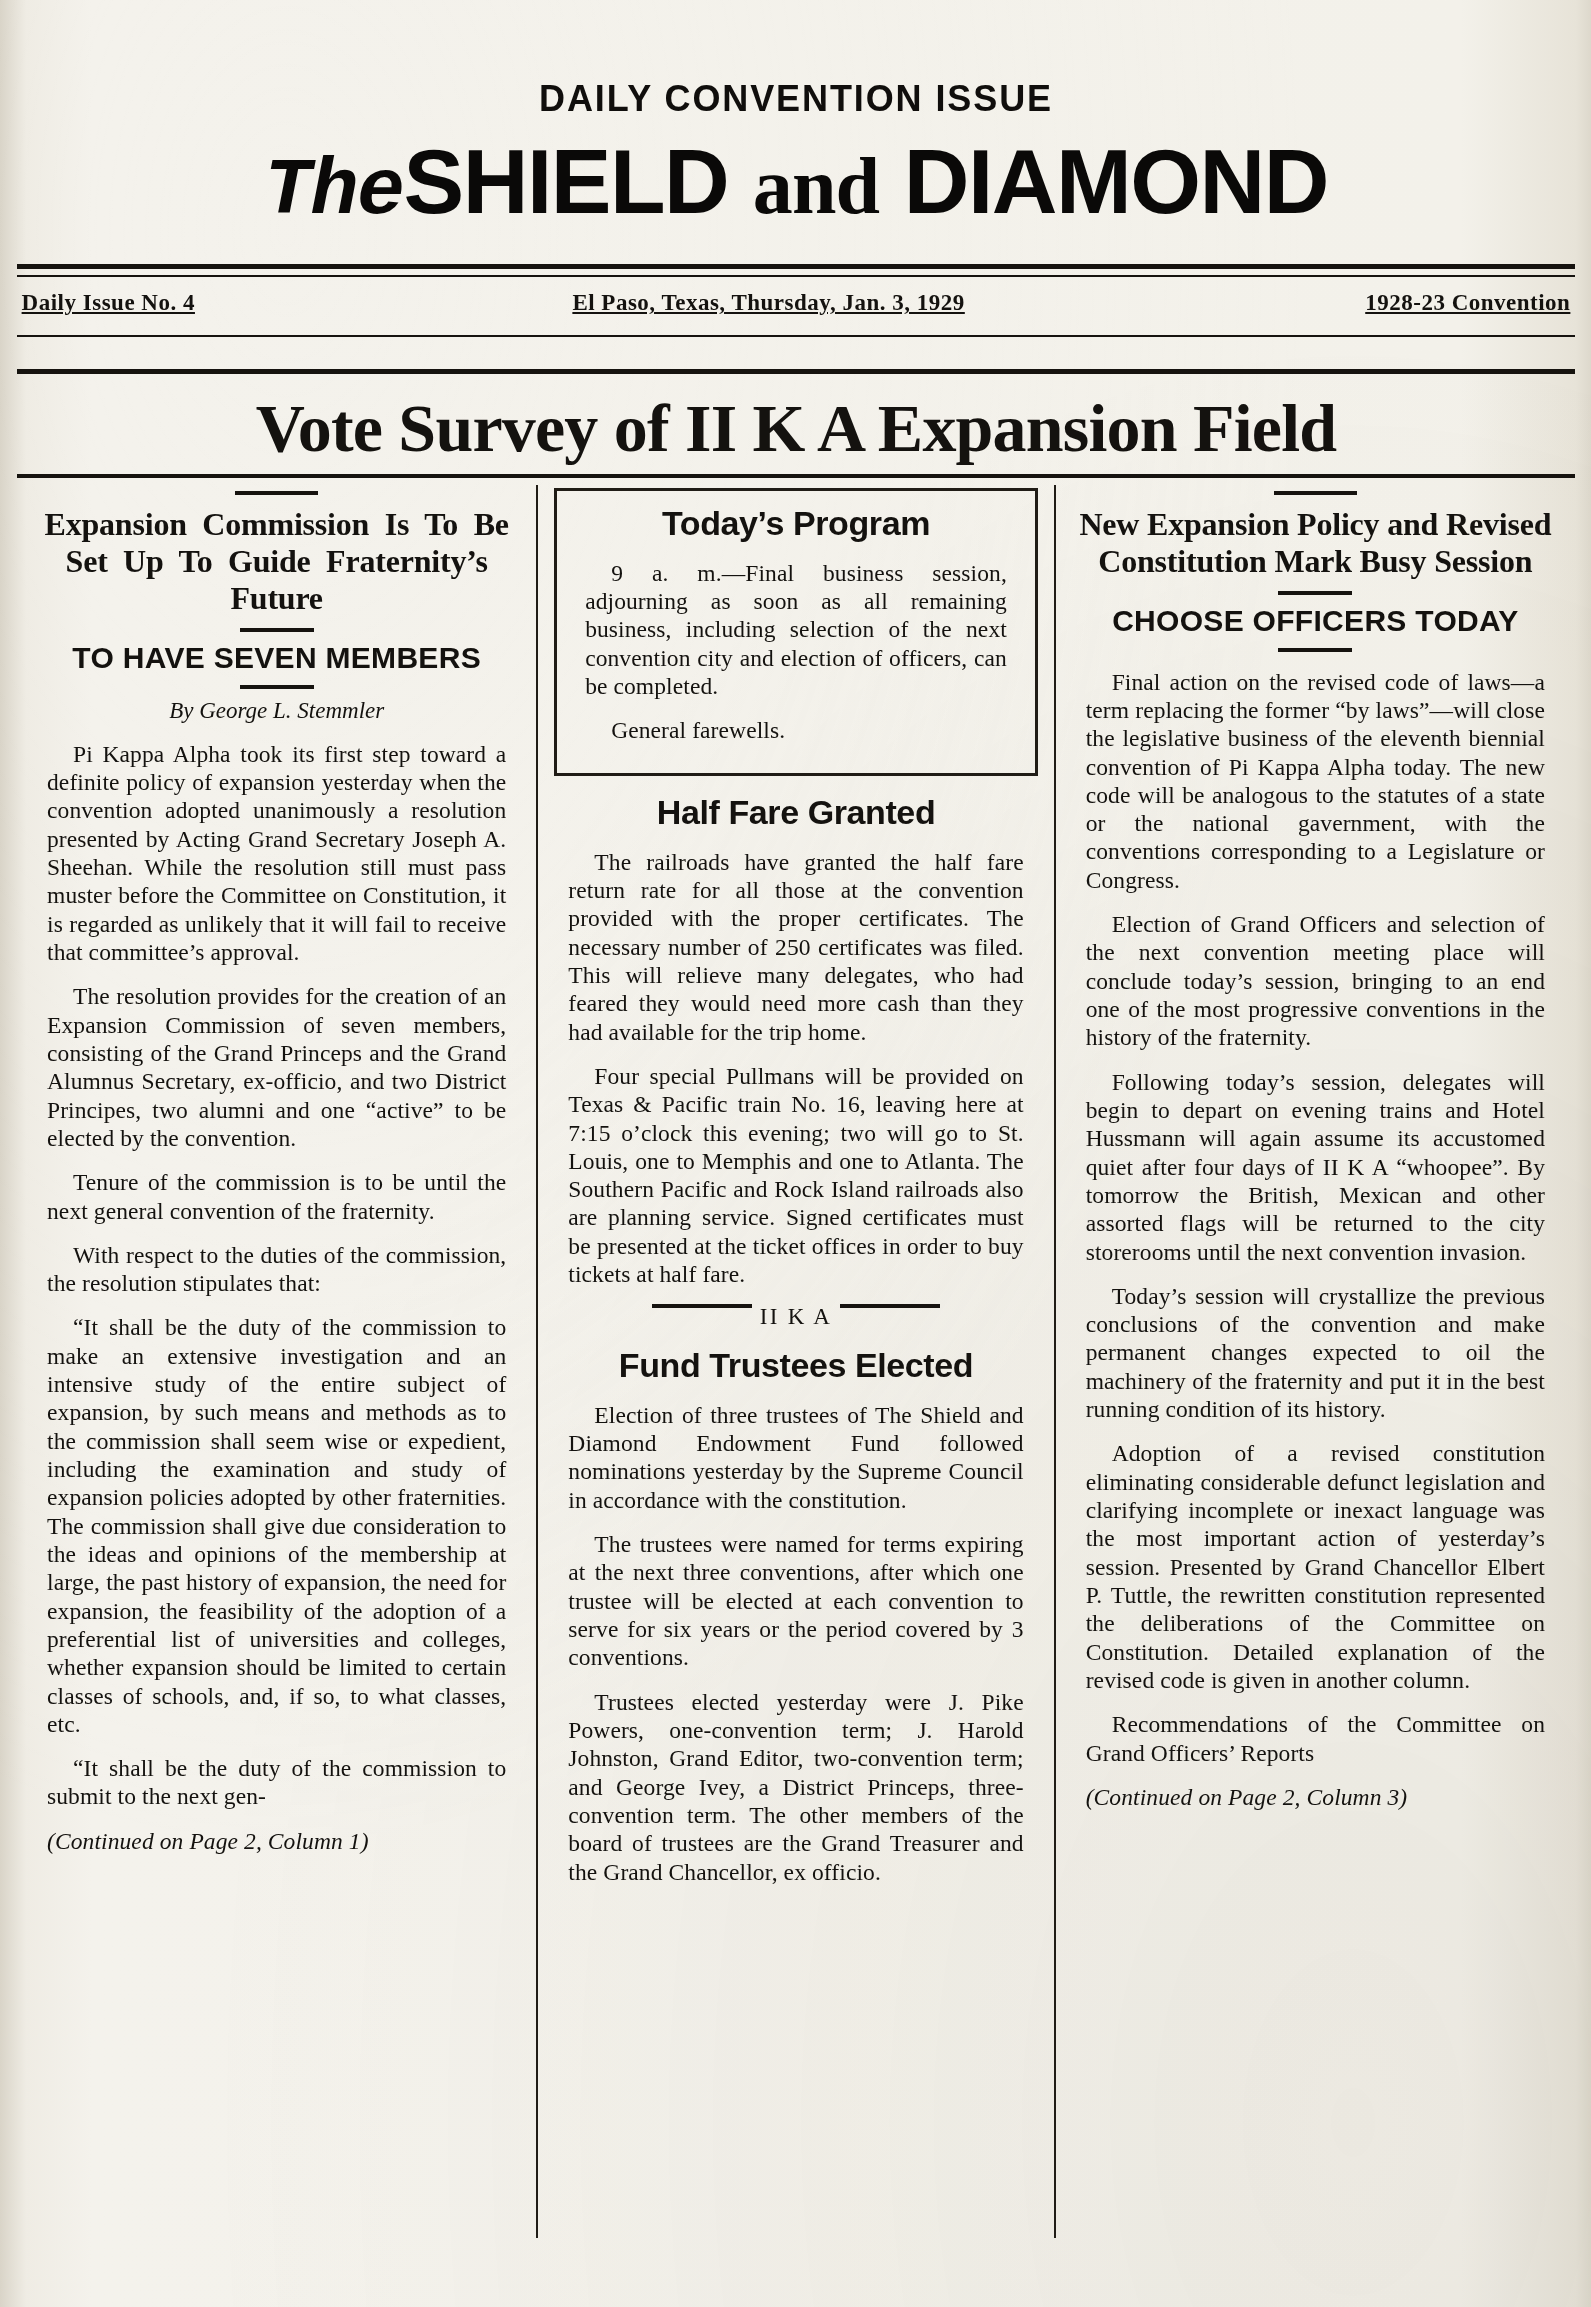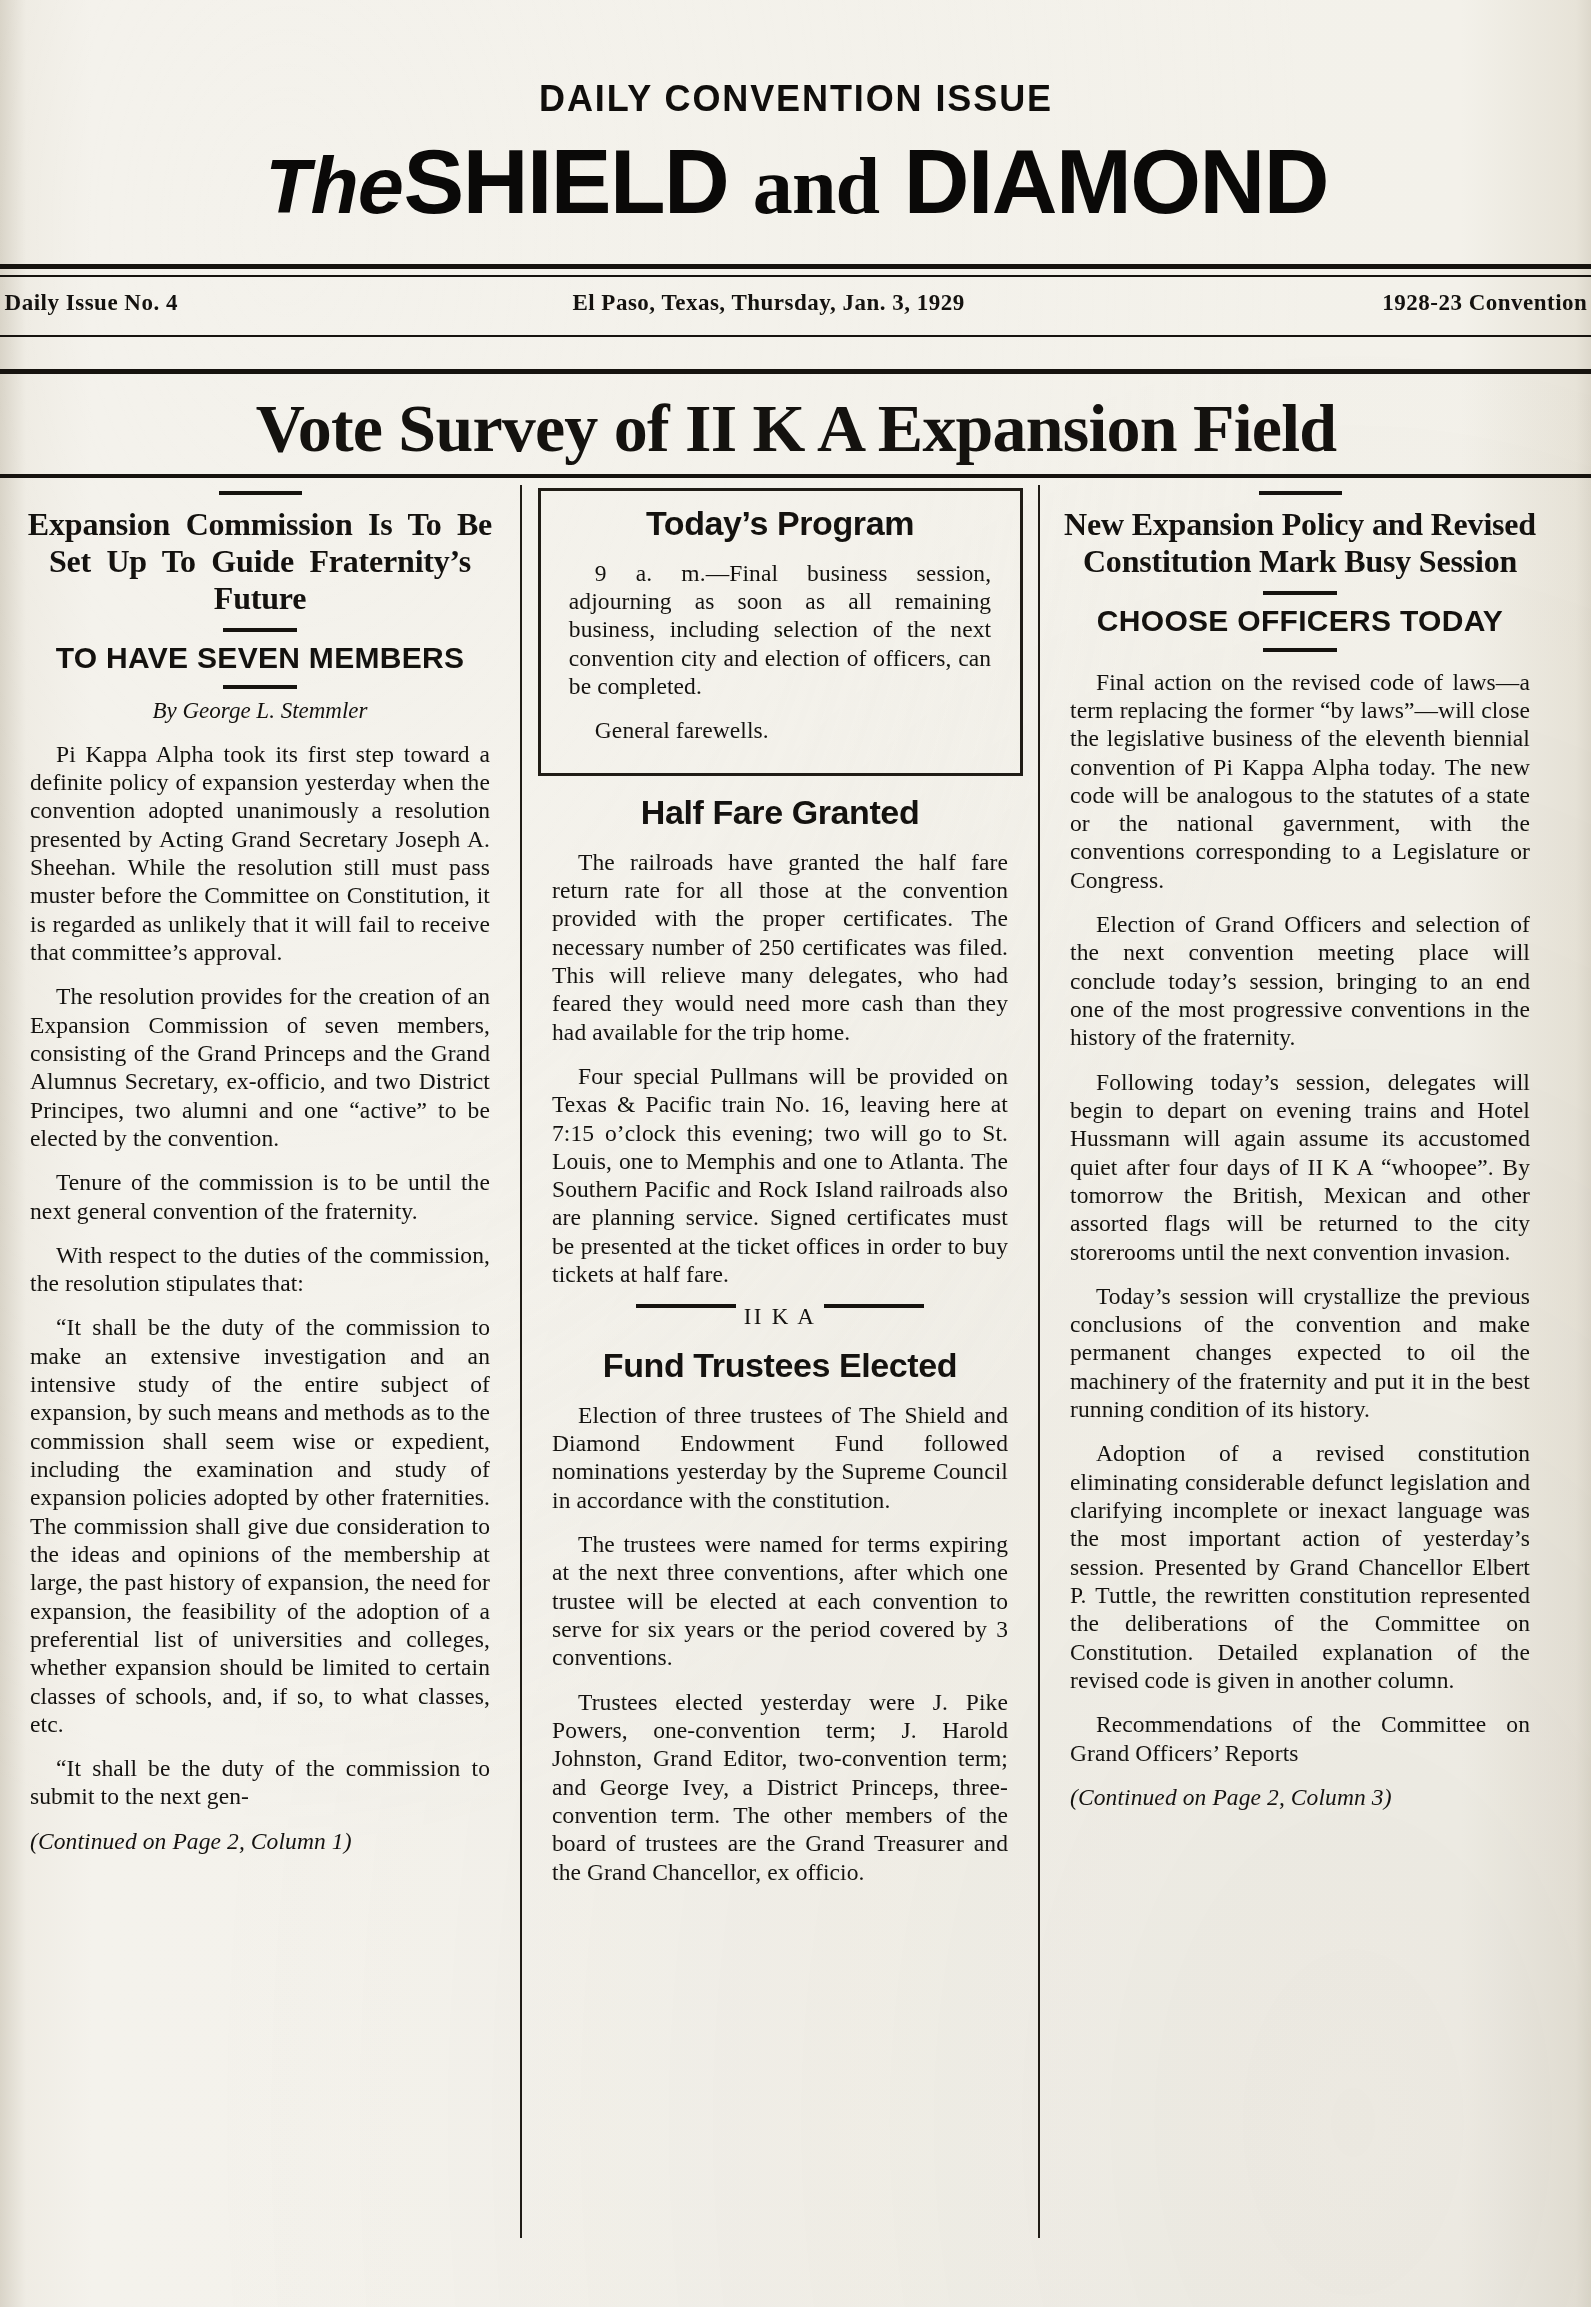--- a/index.html
+++ b/index.html
@@ -8,21 +8,21 @@
     background:#efece4;
     font-family:"Liberation Serif", serif;
     color:#14120f;
     overflow:hidden;
   }
   
   .page{
     position:relative;
     width:1592px;height:2307px;
     box-sizing:border-box;
-    padding:0 0;
+    padding:0 17px;
     background:
       linear-gradient(90deg, #d9d4c8 0px, #efece4 26px, #f4f2ec 92px, #f3f1ea 1461px, #e7e3d8 1576px, #dcd7cb 1592px);
   }
   .paper-noise{
     position:absolute;inset:0;pointer-events:none;
     background:
       radial-gradient(ellipse at 18% 10%, rgba(255,255,255,.55), rgba(255,255,255,0) 55%),
       radial-gradient(ellipse at 85% 92%, rgba(120,110,90,.10), rgba(0,0,0,0) 60%);
     mix-blend-mode:multiply;opacity:.6;
   }
@@ -67,20 +67,21 @@
   .rule-thick{height:5.4px;background:#16130f;margin-top:32px;}
   .rule-thin{height:2.3px;background:#16130f;margin-top:5.4px;}
 
   .dateline{
     display:flex;align-items:flex-start;justify-content:space-between;
     font-family:"Liberation Serif", serif;
     font-weight:bold;
     font-size:23px;
     letter-spacing:0.5px;
     padding:13px 4.6px 13px 4.6px;
+    text-decoration:underline;
   }
   .dateline .mid{flex:0 0 auto;margin-left:-23px;}
 
   
   .banner{
     text-align:center;
     font-family:"Liberation Serif", serif;
     font-weight:bold;
     font-size:68px;
     line-height:1.02;

